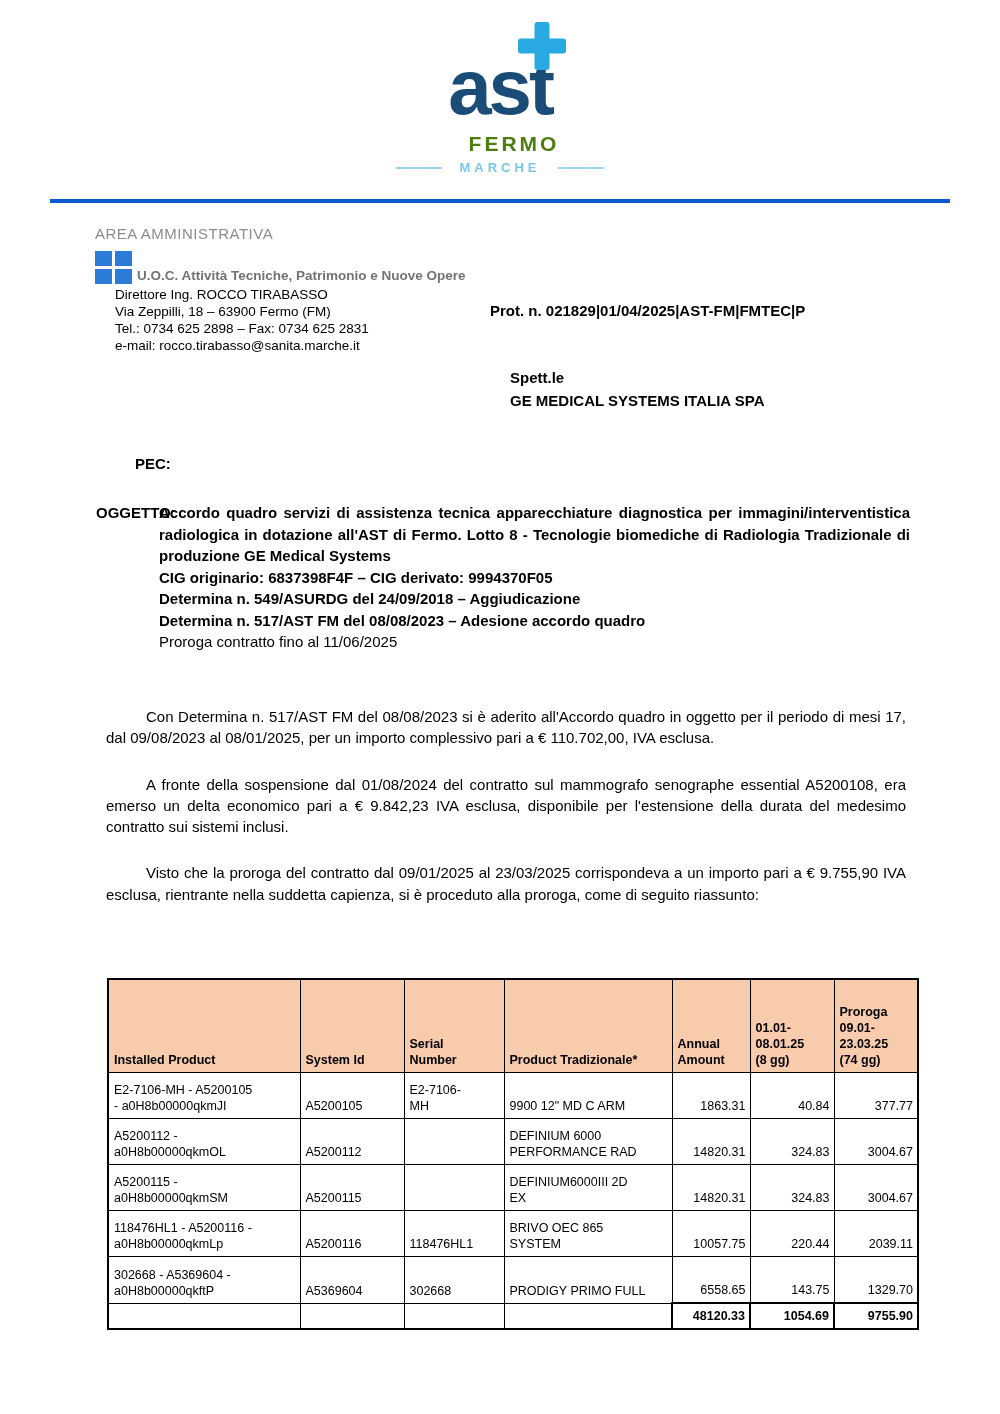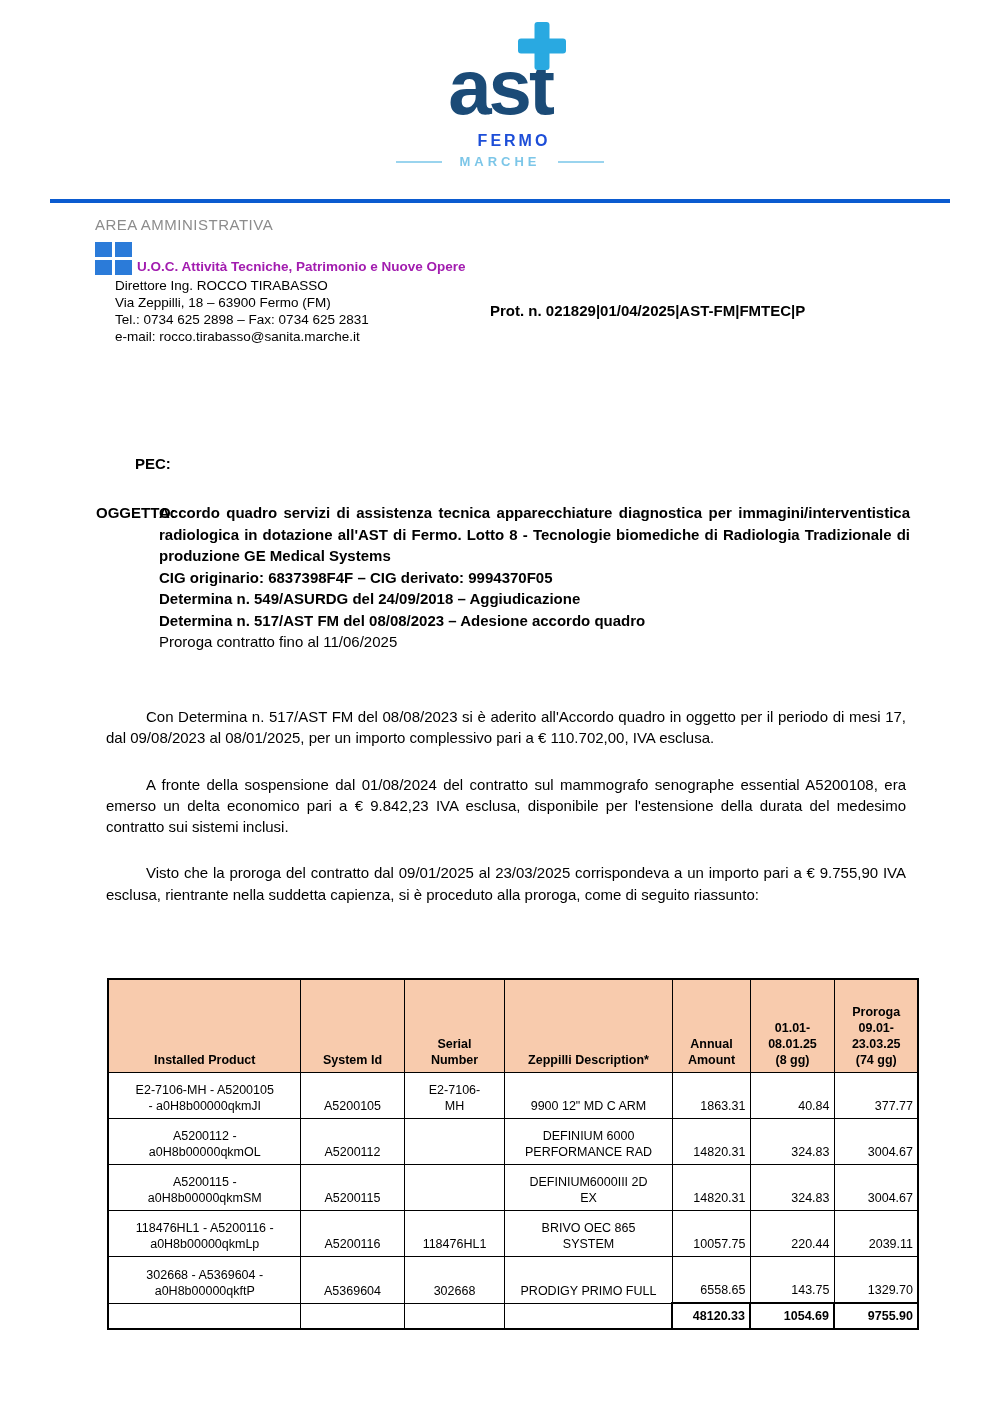--- a/index.html
+++ b/index.html
@@ -9,54 +9,54 @@
   }
   
   .logo-wrap{position:absolute;top:48px;left:0;width:100%;text-align:center;}
   .logo-ast{position:relative;display:inline-block;font-weight:bold;
     font-size:78px;line-height:1;color:#1B4B77;letter-spacing:-3px;}
   .logo-plus{position:absolute;width:48px;height:48px;right:-14px;top:-26px;}
   .logo-plus::before{content:"";position:absolute;left:50%;top:0;transform:translateX(-50%);
     width:15px;height:48px;background:#29A9E1;border-radius:3px;}
   .logo-plus::after{content:"";position:absolute;top:50%;left:0;transform:translateY(-50%);
     width:48px;height:15px;background:#29A9E1;border-radius:3px;}
-  .logo-city{margin-top:6px;font-size:16px;font-weight:bold;color:#1d4ed8;letter-spacing:3px;padding-left:28px;}
+  .logo-city{margin-top:6px;font-size:21px;font-weight:bold;color:#4d7c0f;letter-spacing:3px;padding-left:28px;}
   .logo-region-row{margin-top:4px;display:flex;justify-content:center;align-items:center;gap:17px;}
   .logo-region{font-size:13px;color:#7CC6E8;letter-spacing:4px;font-weight:bold;}
   .logo-dash{width:46px;height:2px;background:#9AD4EE;}
   
   .rule{position:absolute;top:199px;left:50px;width:900px;height:4px;background:#0B5BD0;}
   
-  .sender{position:absolute;left:95px;top:216px;width:380px;}
+  .sender{position:absolute;left:95px;top:225px;width:380px;}
   .area-label{font-size:15px;color:#8C8C8C;letter-spacing:0.5px;margin-bottom:9px;}
   .uoc-row{display:flex;align-items:flex-end;margin-bottom:2px;}
   .squares-icon{display:grid;grid-template-columns:17px 17px;grid-template-rows:15px 15px;
     gap:3px;margin-right:5px;}
   .squares-icon span{background:#2B7BD9;display:block;}
-  .uoc-label{font-size:13.5px;font-weight:bold;color:#a21caf;line-height:1.1;}
+  .uoc-label{font-size:13.5px;font-weight:bold;color:#737373;line-height:1.1;}
   .sender-line{font-size:13.5px;line-height:17px;margin-left:20px;}
   
   .prot{position:absolute;left:490px;top:302px;font-size:15px;font-weight:bold;}
   .recipient{position:absolute;left:510px;top:366px;font-size:15px;font-weight:bold;line-height:23px;}
   
   .pec{position:absolute;left:96px;top:455px;font-size:15px;font-weight:bold;margin-left:39px;}
   .subject{position:absolute;left:96px;top:502px;width:814px;font-size:15px;line-height:21.5px;}
   .subject-label{position:absolute;left:0;top:0;font-weight:bold;}
   .subject-body{margin-left:63px;}
   .subject-main{font-weight:bold;text-align:justify;}
   .subject-line-b{font-weight:bold;}
   .subject-line{font-weight:normal;}
   
   .bodytext{position:absolute;left:106px;top:706px;width:800px;font-size:15px;}
   .bodytext p{margin:0 0 25px 0;text-align:justify;text-indent:40px;line-height:21.3px;}
   
   .table-wrap{position:absolute;left:107px;top:978px;}
   table{border-collapse:collapse;table-layout:fixed;width:810px;border:2px solid #000;}
   td,th{border:1.5px solid #000;vertical-align:bottom;font-size:12.5px;line-height:16px;
-    padding:2px 4px 4px 5px;white-space:pre-line;overflow:hidden;text-align:center;}
+    padding:2px 4px 4px 5px;white-space:pre-line;overflow:hidden;text-align:left;}
   th{background:#F8CBAD;font-weight:bold;height:86px;}
   tr.data-row td{height:39px;}
   td.num{text-align:right;}
   tr.total-row td{height:18px;}
   tr.total-row td.tot{font-weight:bold;text-align:right;border:2.5px solid #000;}
 </style>
 </head>
 <body>
 
 <div class="page">
@@ -88,20 +88,24 @@
       <span class="uoc-label">U.O.C. Attività Tecniche, Patrimonio e Nuove Opere</span>
     </div>
     <div class="sender-line">Direttore Ing. ROCCO TIRABASSO</div>
     <div class="sender-line">Via Zeppilli, 18 – 63900 Fermo (FM)</div>
     <div class="sender-line">Tel.: 0734 625 2898 – Fax: 0734 625 2831</div>
     <div class="sender-line">e-mail: rocco.tirabasso@sanita.marche.it</div>
   </div>
 
   <div class="prot">Prot. n. 021829|01/04/2025|AST-FM|FMTEC|P</div>
 
+  <div class="recipient">
+    <div>Spett.le</div>
+    <div>GE MEDICAL SYSTEMS ITALIA SPA</div>
+  </div>
 
   <div class="pec">PEC:</div>
 
   <div class="subject">
     <div class="subject-label">OGGETTO:</div>
     <div class="subject-body">
       <div class="subject-main">Accordo quadro servizi di assistenza tecnica apparecchiature diagnostica per immagini/interventistica radiologica in dotazione all'AST di Fermo. Lotto 8 - Tecnologie biomediche di Radiologia Tradizionale di produzione GE Medical Systems</div>
       <div class="subject-line-b">CIG originario: 6837398F4F – CIG derivato: 9994370F05</div>
       <div class="subject-line-b">Determina n. 549/ASURDG del 24/09/2018 – Aggiudicazione</div>
       <div class="subject-line-b">Determina n. 517/AST FM del 08/08/2023 – Adesione accordo quadro</div>
@@ -125,21 +129,21 @@
           <col style="width:78px">
           <col style="width:84px">
           <col style="width:84px">
       </colgroup>
       <tbody>
           <tr>
         <th>Installed Product</th>
         <th>System Id</th>
         <th>Serial
 Number</th>
-        <th>Zeppilli Description*</th>
+        <th>Product Tradizionale*</th>
         <th>Annual
 Amount</th>
         <th>01.01-
 08.01.25
 (8 gg)</th>
         <th>Proroga
 09.01-
 23.03.25
 (74 gg)</th>
       </tr>

